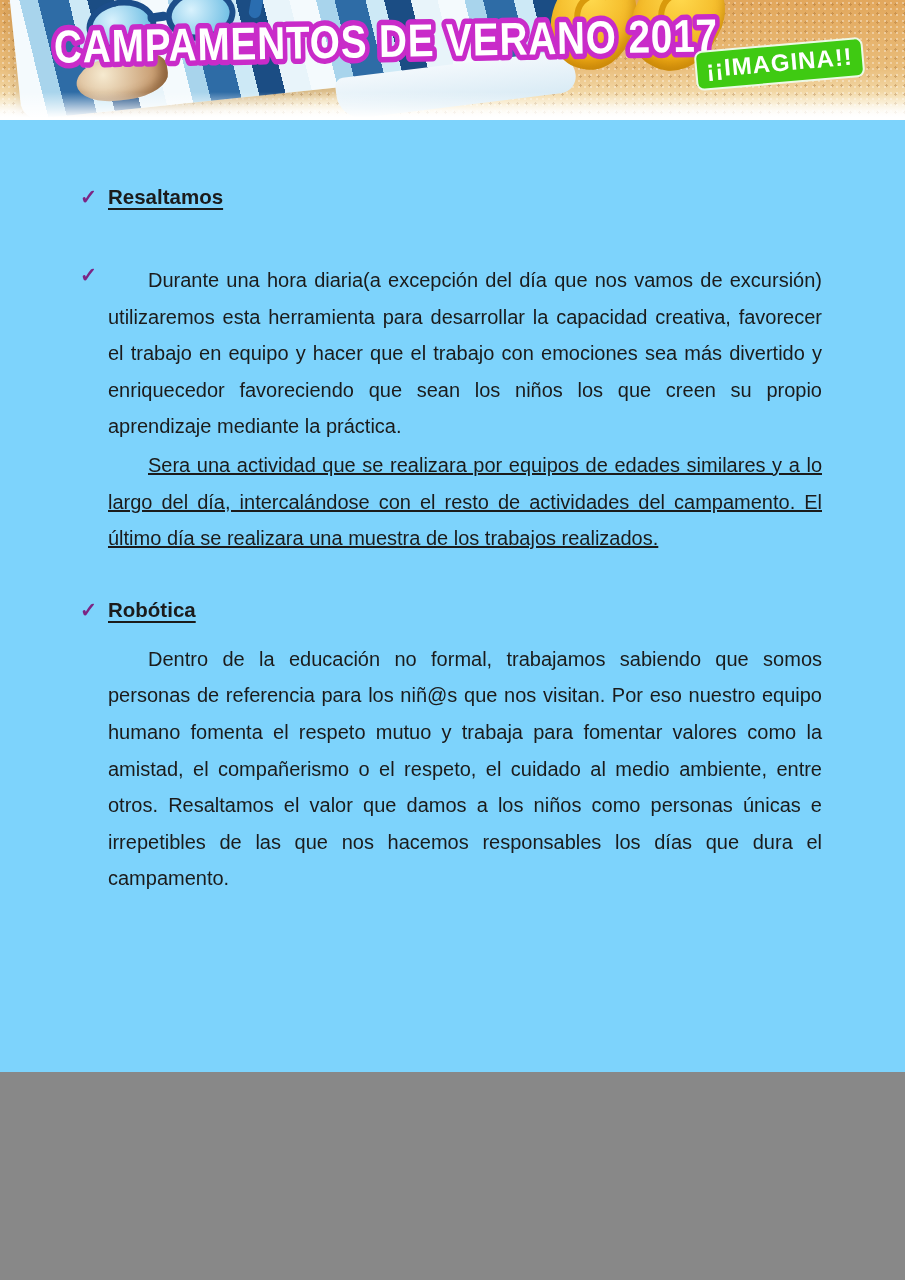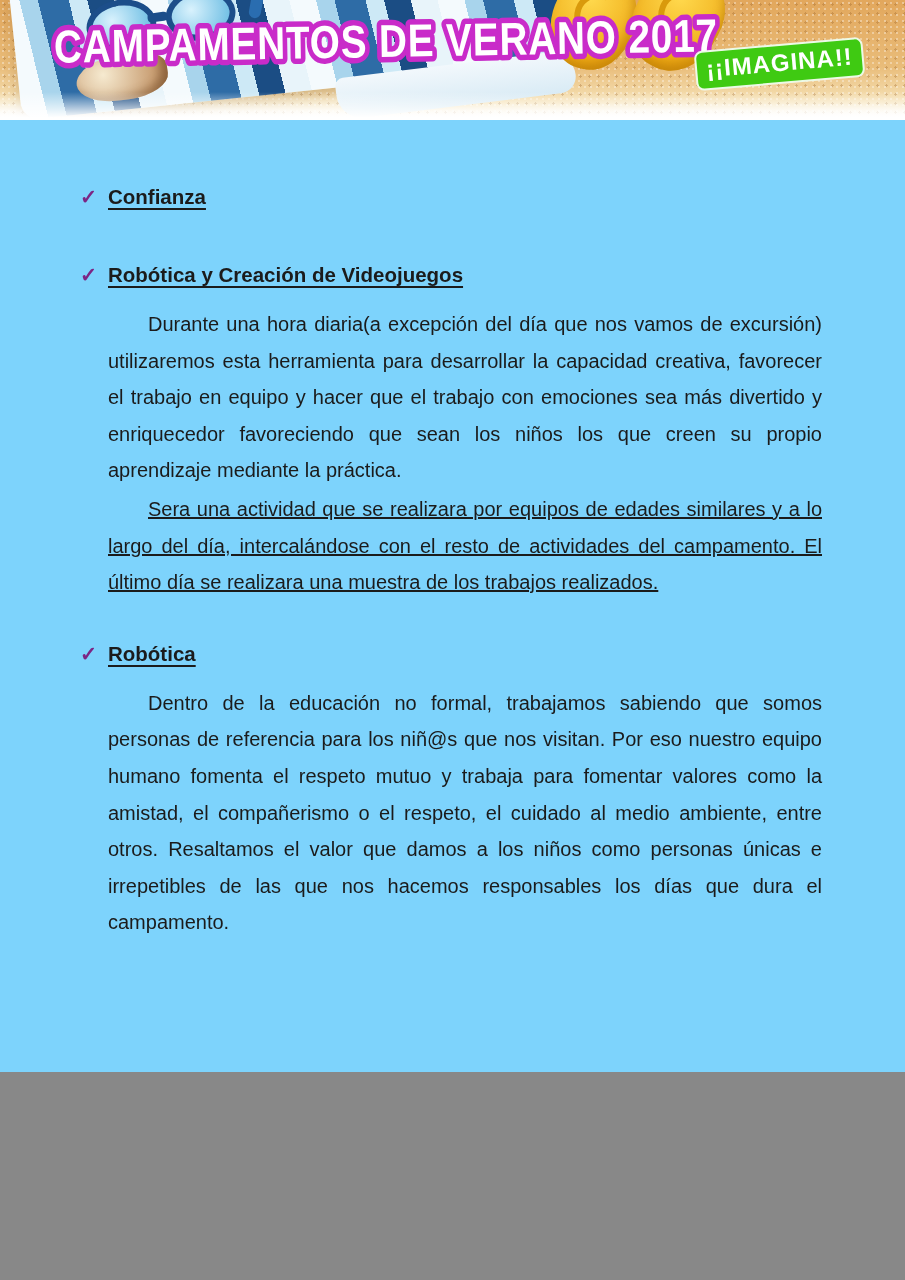--- a/index.html
+++ b/index.html
@@ -123,28 +123,27 @@
       <text x="350" y="47" text-anchor="middle" font-family="Liberation Sans, sans-serif" font-size="46" font-weight="bold" letter-spacing="1" fill="#ffffff" stroke="#c92bc9" stroke-width="11" stroke-linejoin="round" paint-order="stroke" textLength="664" lengthAdjust="spacingAndGlyphs">CAMPAMENTOS DE VERANO 2017</text>
     </svg>
     <div class="badge">¡¡IMAGINA!!</div>
   </div>
 
   <div class="content">
 
     <section>
       <div class="heading m1">
         <span class="check">✓</span>
-        <span class="heading-text">Confianza</span>
+        <span class="heading-text">Resaltamos</span>
       </div>
     </section>
 
     <section>
       <div class="heading m2">
         <span class="check">✓</span>
-        <span class="heading-text">Robótica y Creación de Videojuegos</span>
       </div>
       <p>Durante una hora diaria(a excepción del día que nos vamos de excursión) utilizaremos esta herramienta para desarrollar la capacidad creativa, favorecer el trabajo en equipo y hacer que el trabajo con emociones sea más divertido y enriquecedor favoreciendo que sean los niños los que creen su propio aprendizaje mediante la práctica.</p>
       <p class="cont">Sera una actividad que se realizara por equipos de edades similares y a lo largo del día, intercalándose con el resto de actividades del campamento. El último día se realizara una muestra de los trabajos realizados.</p>
     </section>
 
     <section>
       <div class="heading m3">
         <span class="check">✓</span>
         <span class="heading-text">Robótica</span>
       </div>

